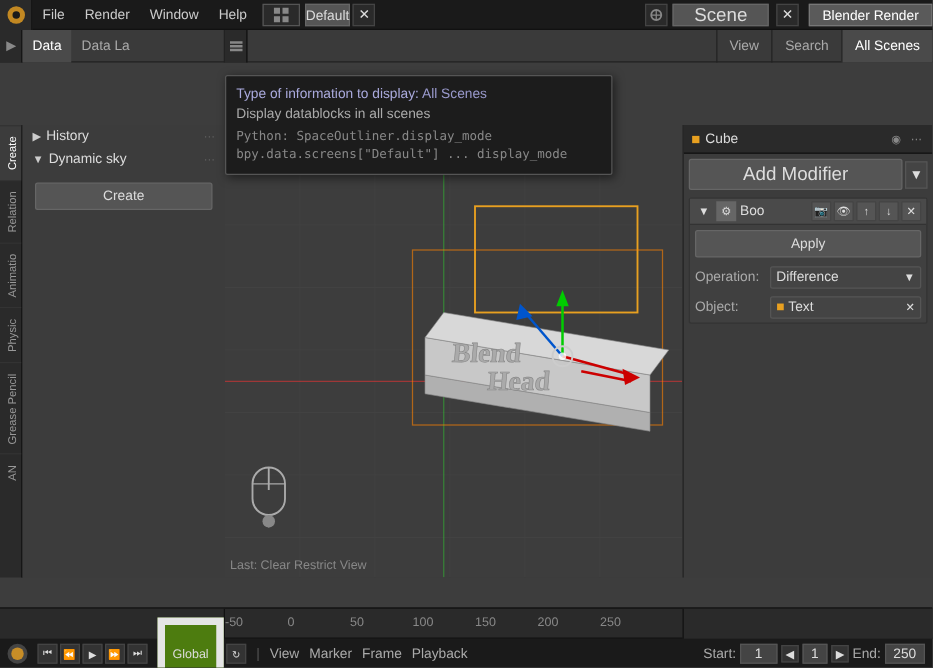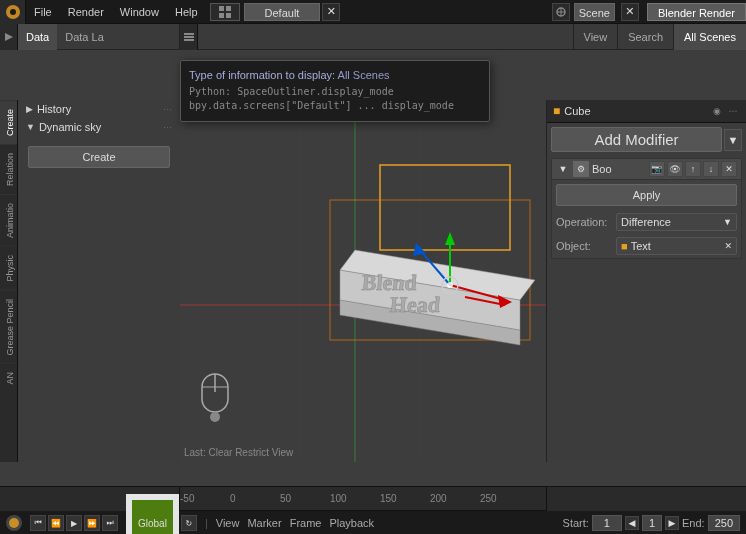--- a/index.html
+++ b/index.html
@@ -86,32 +86,32 @@
     <div class="top-menu-item">Help</div>
   </div>
   <div style="width:30px; height:18px; background:#2a2a2a; border:1px solid #555; display:flex; align-items:center; justify-content:center; margin:0 4px;">
     <svg width="12" height="12" viewBox="0 0 12 12">
         <rect x="0" y="0" width="5" height="5" fill="#888"></rect>
         <rect x="7" y="0" width="5" height="5" fill="#888"></rect>
         <rect x="0" y="7" width="5" height="5" fill="#888"></rect>
         <rect x="7" y="7" width="5" height="5" fill="#888"></rect>
       </svg>
   </div>
-  <div style="background:#555; border:1px solid #666; padding:0 20px; height:18px; line-height:18px; font-size:11px; color:#ddd; cursor:pointer;">Default</div>
+  <div style="background:#555; border:1px solid #666; padding:0 0; height:18px; line-height:18px; font-size:11px; color:#ddd; cursor:pointer;">Default</div>
   <div style="width:18px; height:18px; background:#2a2a2a; border:1px solid #444; display:flex; align-items:center; justify-content:center; margin-left:2px; cursor:pointer;">✕</div>
   <div class="top-spacer"></div>
   <div style="display:flex;align-items:center;gap:4px;">
     <div style="width:18px; height:18px; background:#2a2a2a; border:1px solid #444; display:flex; align-items:center; justify-content:center;">
       <svg width="12" height="12" viewBox="0 0 12 12">
           <circle cx="6" cy="6" r="4" fill="none" stroke="#888" stroke-width="1.5"></circle>
           <line x1="6" y1="2" x2="6" y2="10" stroke="#888" stroke-width="1"></line>
           <line x1="2" y1="6" x2="10" y2="6" stroke="#888" stroke-width="1"></line>
         </svg>
     </div>
-    <div style="background:#555; border:1px solid #666; padding:0 4px; height:18px; line-height:18px; font-size:11px; color:#ddd; cursor:pointer;">Scene</div>
+    <div style="background:#555; border:1px solid #666; padding:0 16px; height:18px; line-height:18px; font-size:15px; color:#ddd; cursor:pointer;">Scene</div>
     <div style="width:18px; height:18px; background:#2a2a2a; border:1px solid #444; display:flex; align-items:center; justify-content:center; margin-left:2px; cursor:pointer;">✕</div>
   </div>
   <div style="background:#5a5a5a; border:1px solid #777; padding:0 10px; height:18px; line-height:18px; font-size:11px; color:#fff; cursor:pointer; margin-left:8px;">Blender Render</div>
 </div>
 
 <div style="position:absolute; top:24px; left:180px; right:0; height:26px; background:#3a3a3a; border-bottom:1px solid #222; display:flex; align-items:center; z-index:10;">
   <div style="width:18px; height:26px; background:#2a2a2a; display:flex; align-items:center; justify-content:center; border-right:1px solid #111;">
     <svg width="12" height="12" viewBox="0 0 12 12">
         <rect x="1" y="2" width="10" height="2" fill="#888"></rect>
         <rect x="1" y="5" width="10" height="2" fill="#888"></rect>
@@ -288,20 +288,21 @@
 
   </div>
 
 </div>
 
 <div id="tooltip">
   <div class="tooltip-title">
     <span>Type of information to display:</span>
     <span style="color:#9999cc;">All Scenes</span>
   </div>
+  <div class="tooltip-desc">Display datablocks in all scenes</div>
   <div class="tooltip-code">Python: SpaceOutliner.display_mode</div>
   <div class="tooltip-code">bpy.data.screens["Default"] ... display_mode</div>
 </div>
 
 <div id="bottom-bar">
 
   <div id="timeline-bar">
     <div style="width:180px; background:#2a2a2a; height:24px; border-right:1px solid #111; display:flex; align-items:center; padding:0 6px;">
     </div>
     <div class="timeline-markers" style="flex:1;position:relative;height:24px;">

